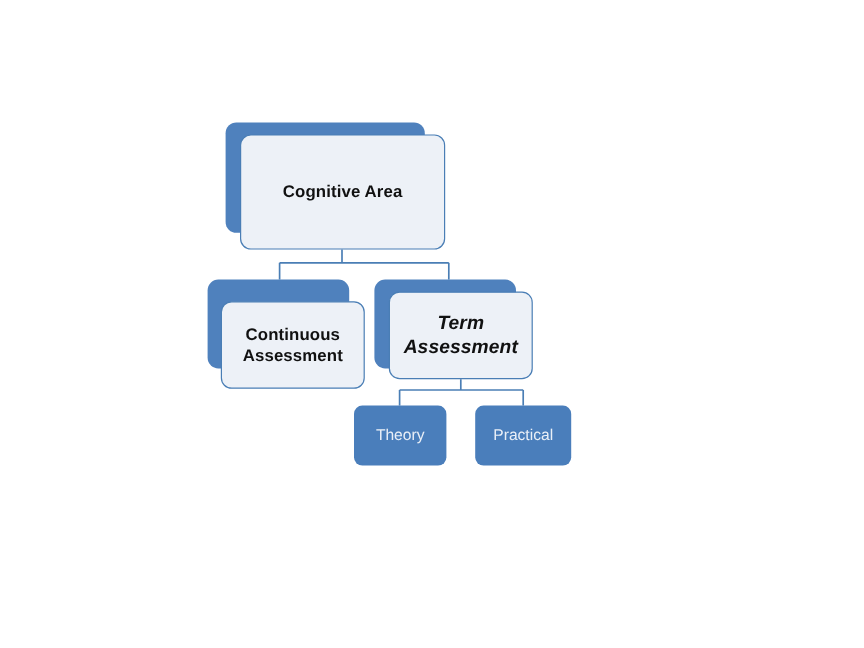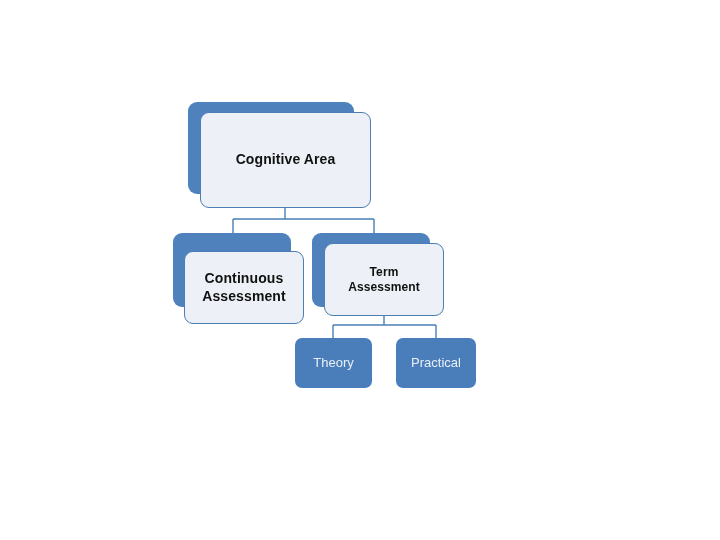--- a/index.html
+++ b/index.html
@@ -77,21 +77,21 @@
   #shadow-cognitive-area { left: 188px; top: 102px; width: 166px; height: 92px; }
   #node-cognitive-area   { left: 200px; top: 112px; width: 171px; height: 96px; }
   #node-cognitive-area .node-label { font-size: 14px; }
 
   #shadow-continuous { left: 173px; top: 233px; width: 118px; height: 74px; }
   #node-continuous   { left: 184px; top: 251px; width: 120px; height: 73px; }
   #node-continuous .node-label { font-size: 14px; }
 
   #shadow-term { left: 312px; top: 233px; width: 118px; height: 74px; }
   #node-term   { left: 324px; top: 243px; width: 120px; height: 73px; }
-  #node-term .node-label { font-size: 12px; }
+  #node-term .node-label { font-size: 16px; font-style: italic; }
 
   #node-theory    { left: 295px; top: 338px; width: 77px; height: 50px; }
   #node-theory .node-label { font-size: 13px; }
 
   #node-practical { left: 396px; top: 338px; width: 80px; height: 50px; }
   #node-practical .node-label { font-size: 13px; }
 </style>
 </head>
 <body>
 

